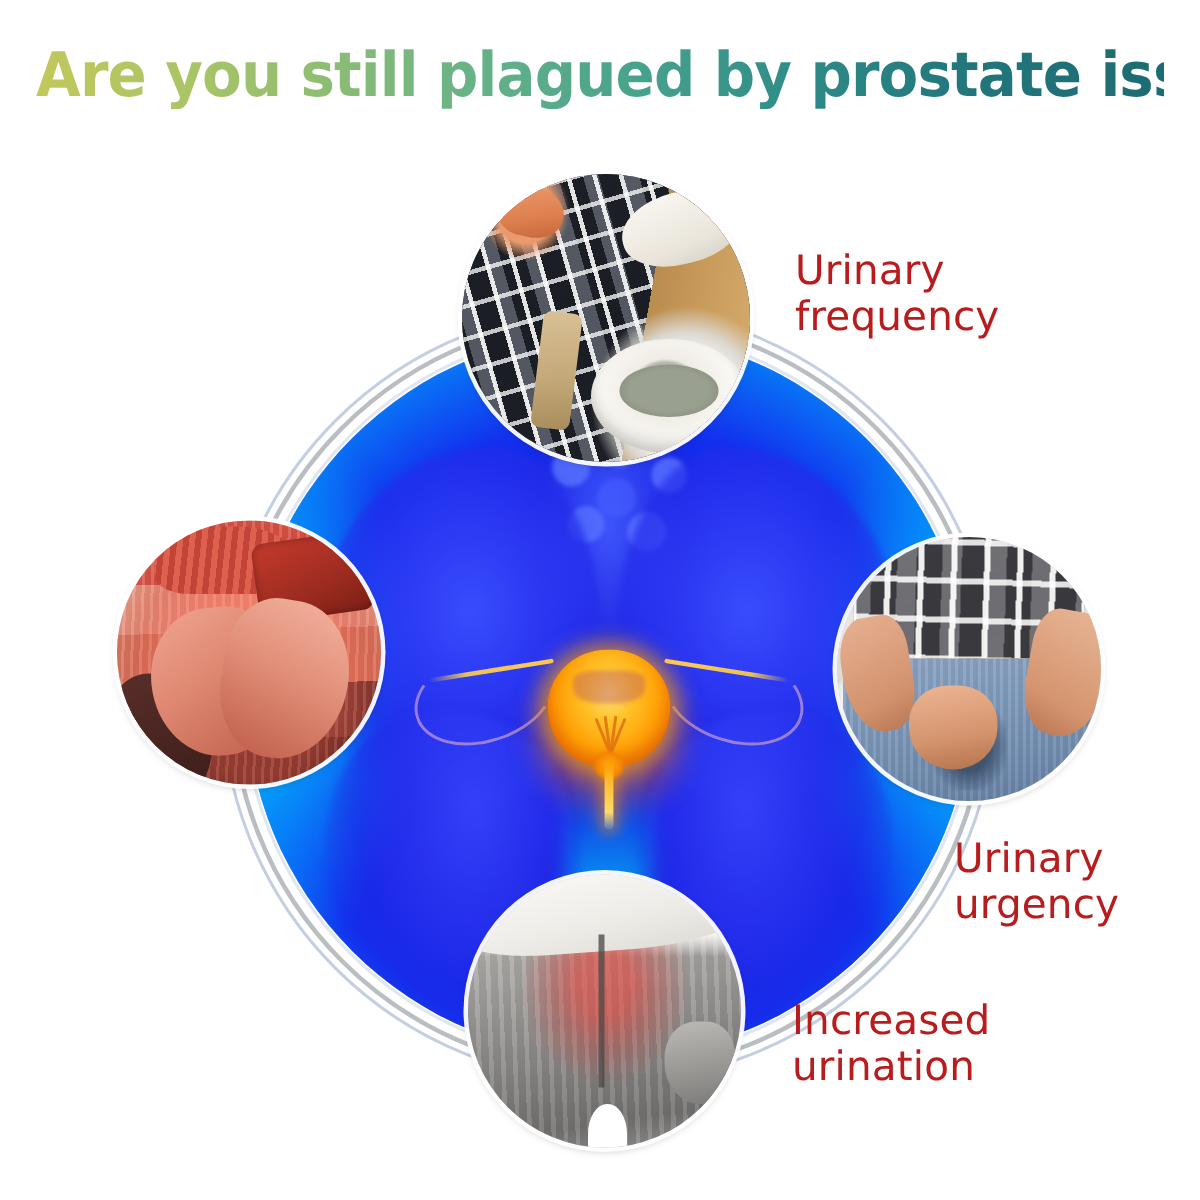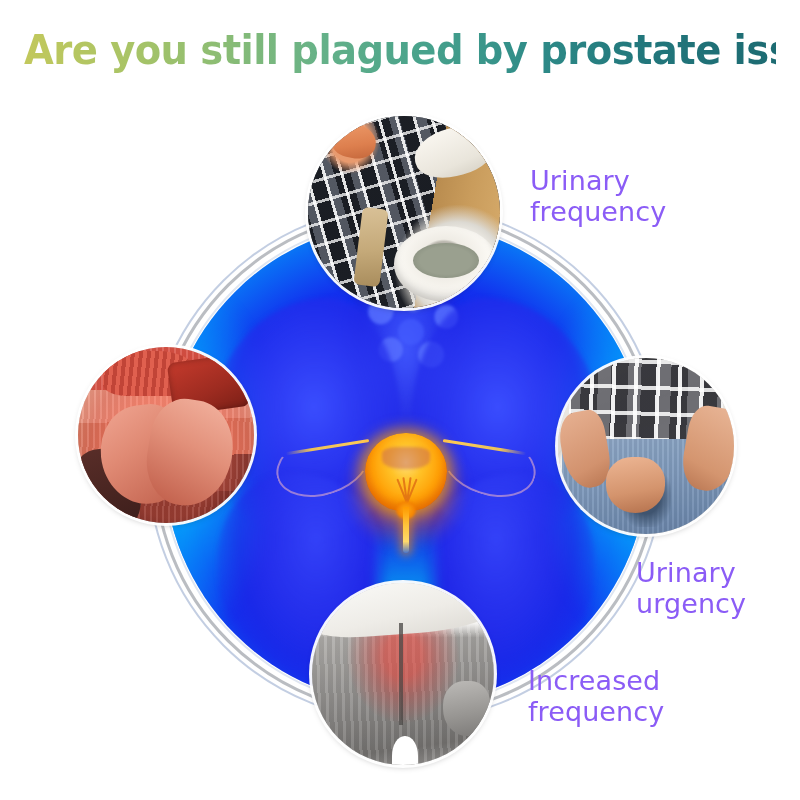--- a/index.html
+++ b/index.html
@@ -380,21 +380,21 @@
   }
   #photo-bottom .hand{
     position:absolute;right:2%;top:54%;width:26%;height:30%;
     border-radius:44% 40% 46% 50%;
     background:linear-gradient(170deg,#bcbab7 0%, #979592 60%, #7c7a78 100%);
   }
 
   
   .label{
     position:absolute;
-    color:#8b5cf6;
+    color:#b91c1c;
     font-size:27px;
     line-height:1.14;
     font-weight:400;
     white-space:pre-line;
     letter-spacing:.1px;
   }
   #label-frequency{left:530px;top:166px;text-align:left;}
   #label-painful{left:62px;top:556px;text-align:center;width:190px;}
   #label-urgency{left:636px;top:558px;text-align:left;}
   #label-nocturia{left:528px;top:666px;text-align:left;}
@@ -482,16 +482,16 @@
         <div class="hand"></div>
         <div class="gap"></div>
       </div>
     </div>
 
     <div class="label" id="label-frequency">Urinary
 frequency</div>
     <div class="label" id="label-urgency">Urinary
 urgency</div>
     <div class="label" id="label-nocturia">Increased
-frequency</div>
+urination</div>
 
   </div>
 </div>
 
 </body></html>

